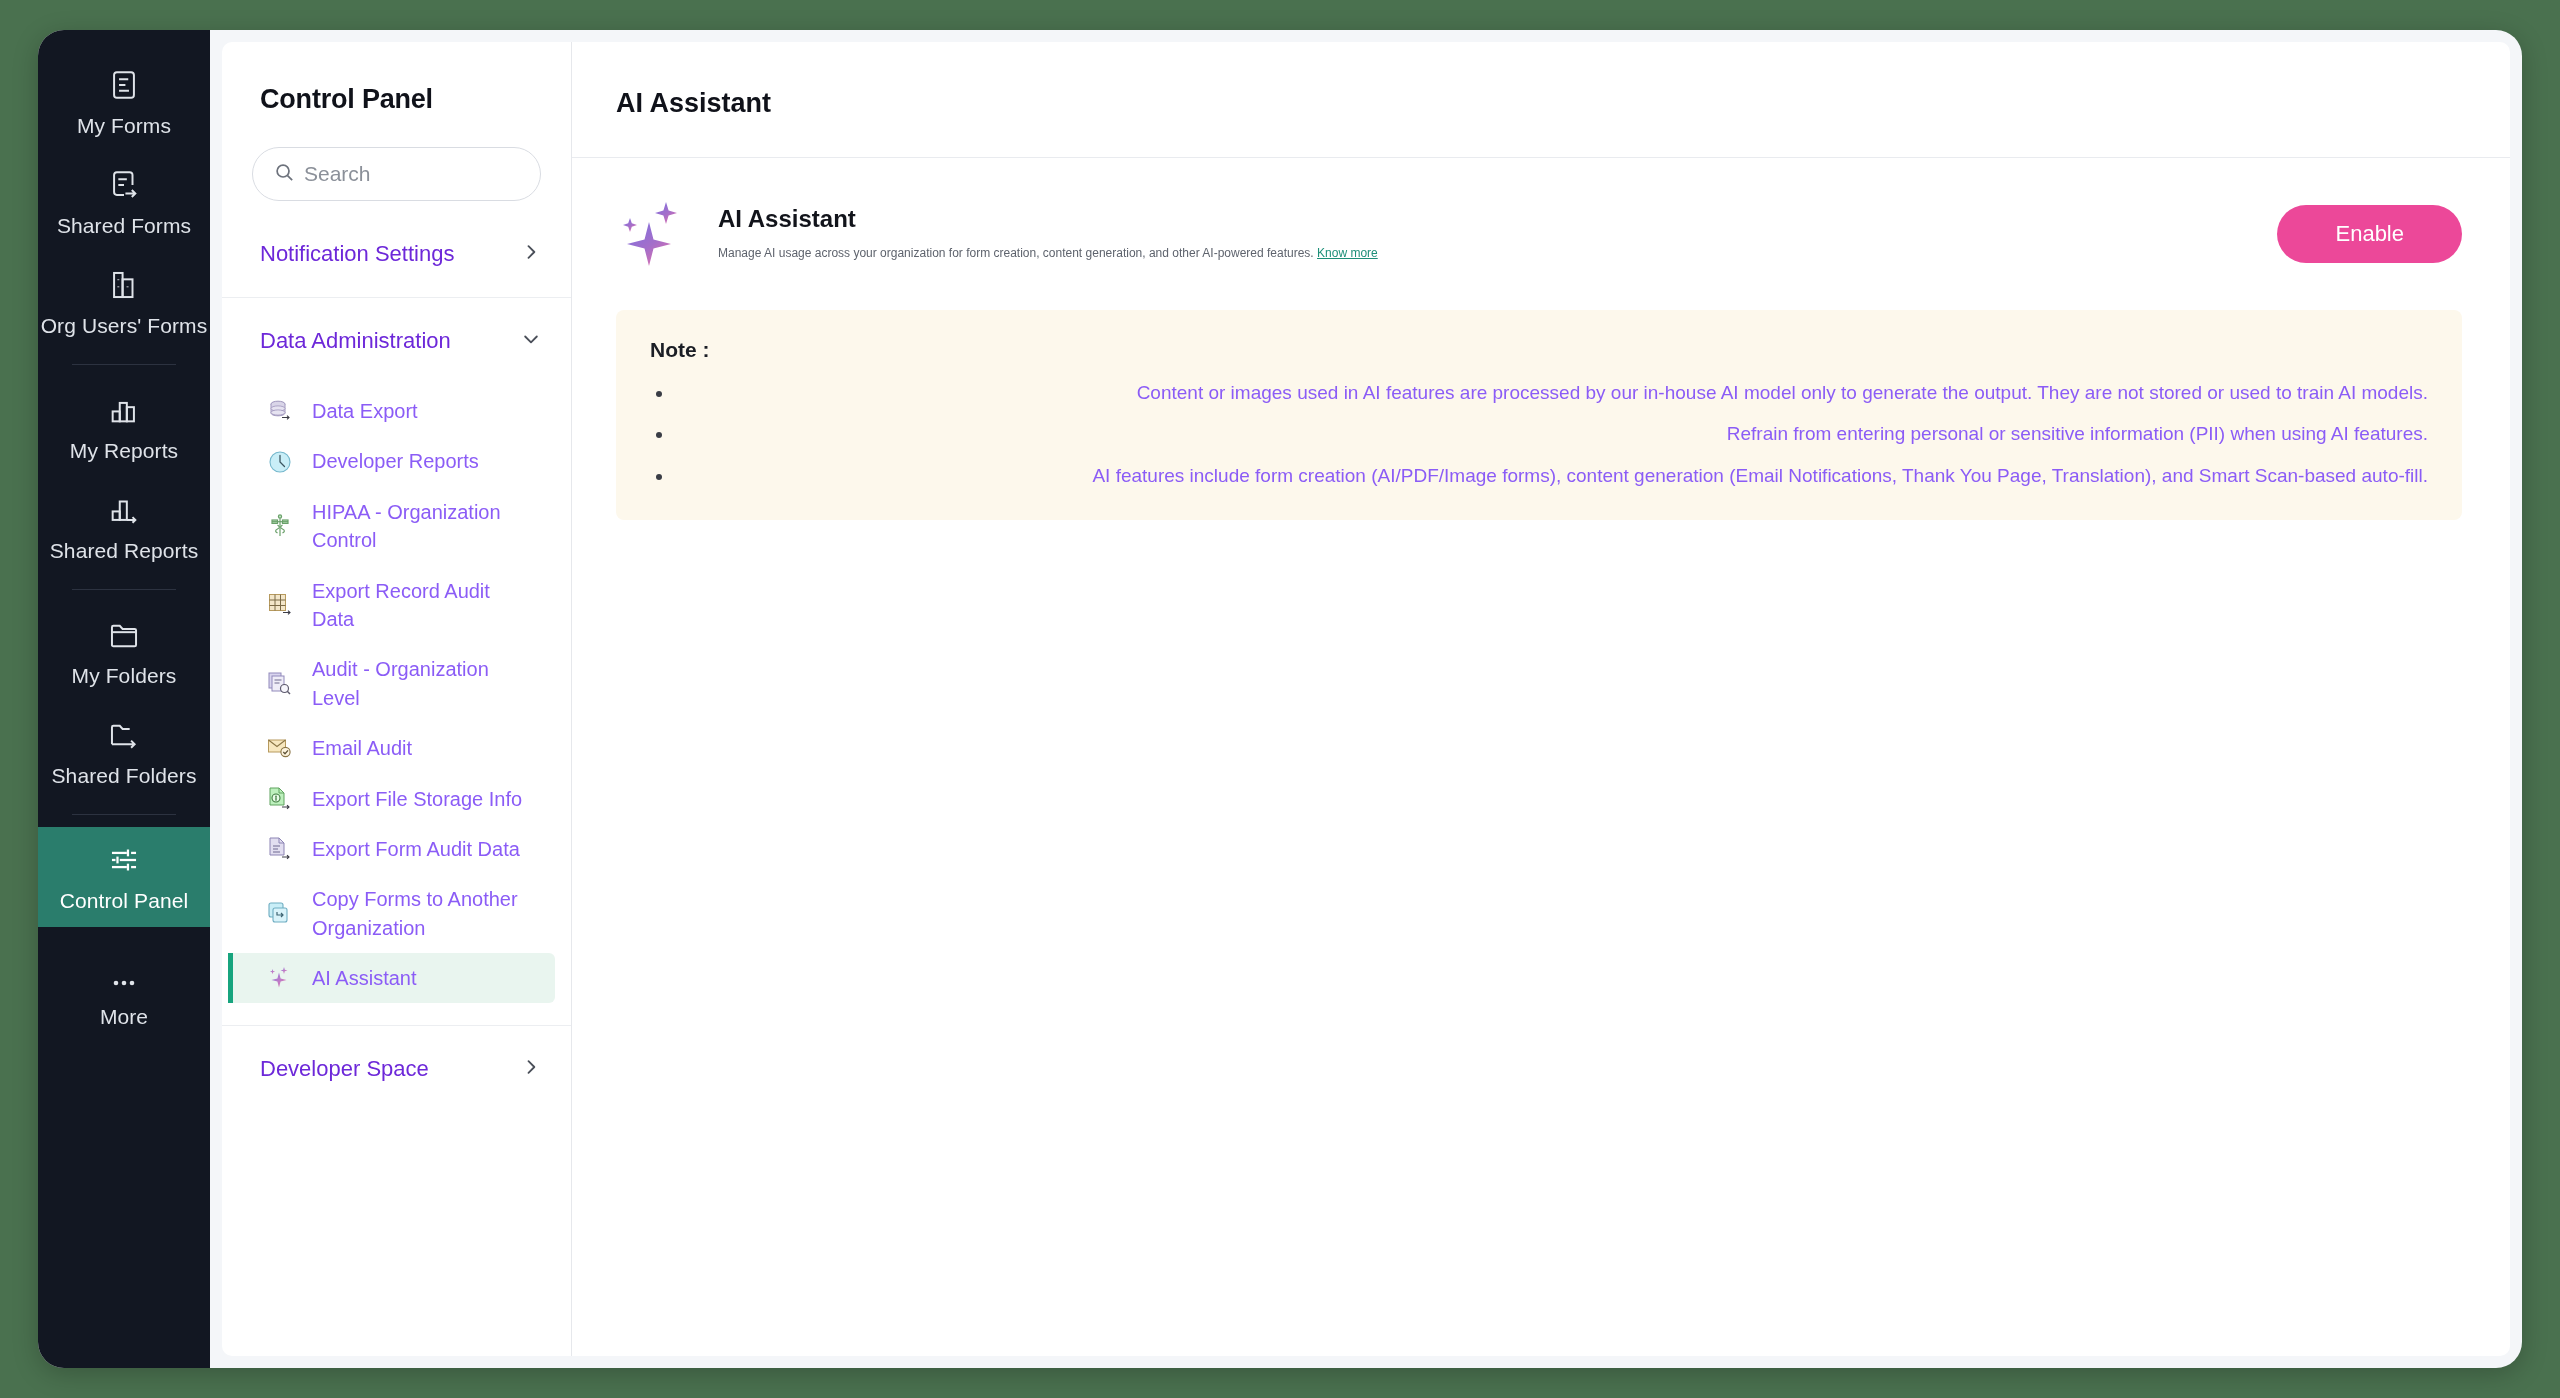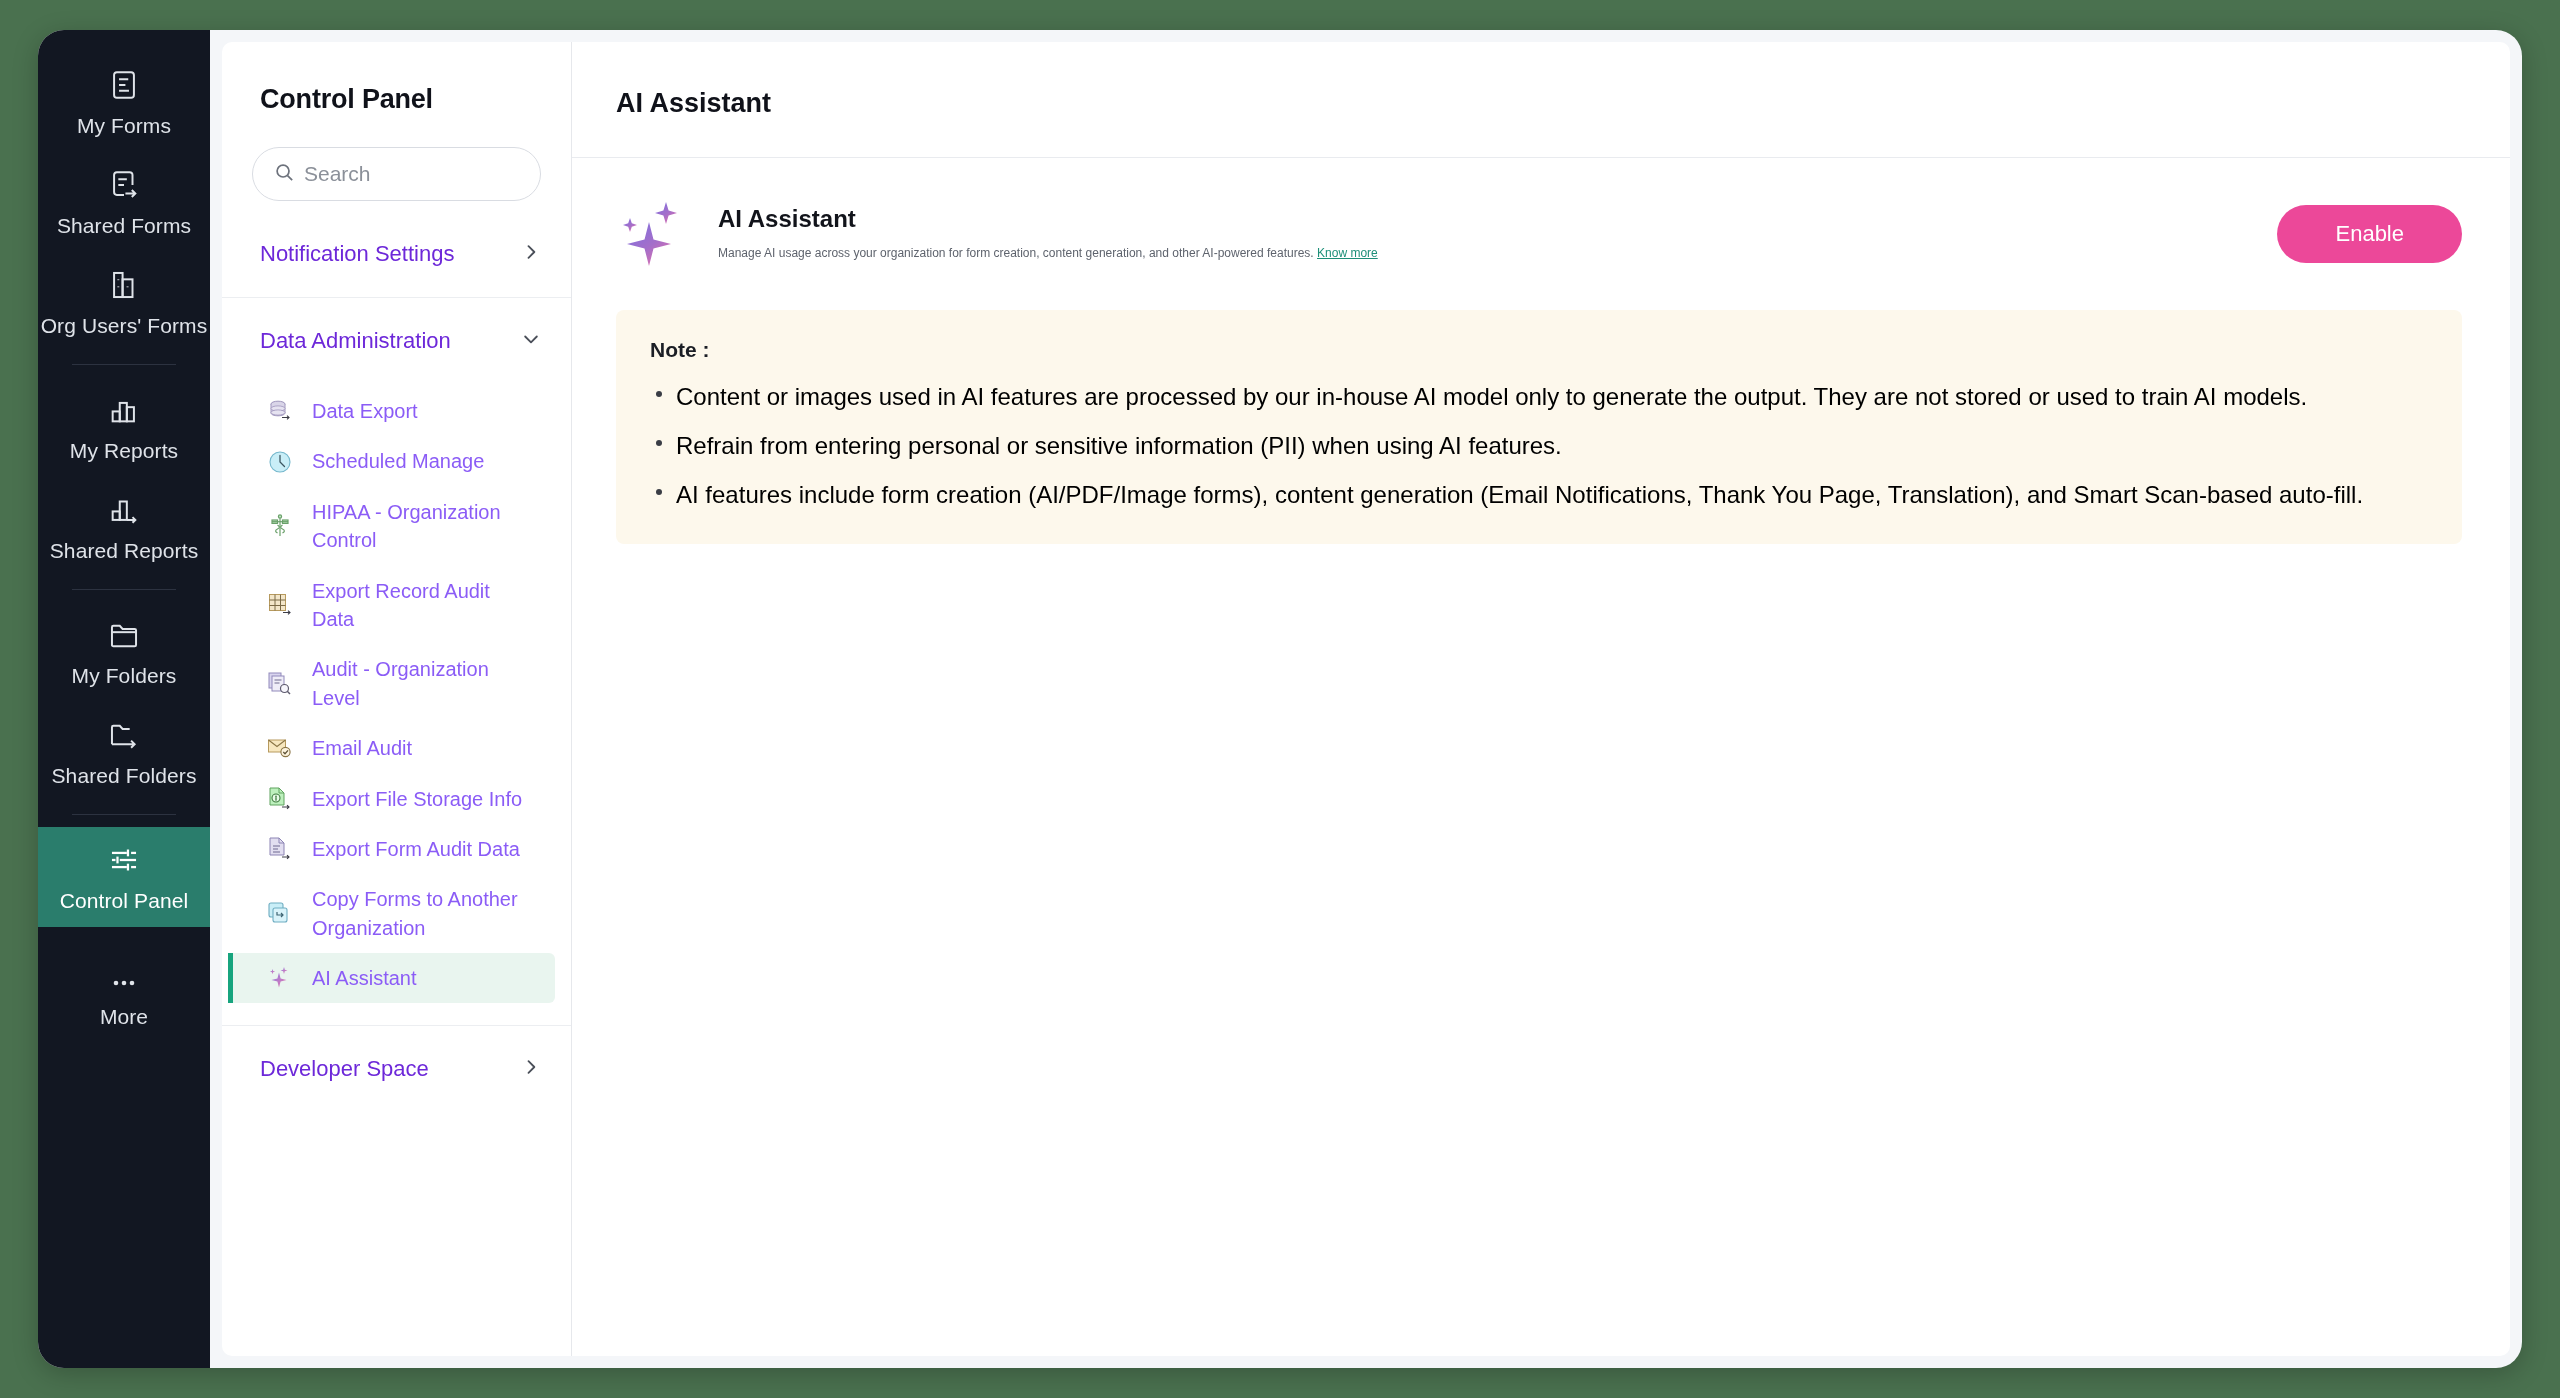--- a/index.html
+++ b/index.html
@@ -182,25 +182,26 @@
   .note-box {
     margin: 4px 48px 0 44px;
     background: #fdf8ec;
     border-radius: 8px;
     padding: 28px 34px 30px 34px;
   }
   .note-title { font-size: 21px; font-weight: bold; color: #1b1e25; margin-bottom: 16px; }
   .note-list { list-style: none; }
   .note-list li {
     position: relative;
-    font-size: 24px;
-    color: #000000;
+    font-size: 19px;
+    color: #8b5cf6;
     line-height: 1.55;
     padding-left: 26px;
     margin-bottom: 12px;
+    text-align: right;
   }
   .note-list li:last-child { margin-bottom: 0; }
   .note-list li::before {
     content: "";
     position: absolute;
     left: 6px; top: 13px;
     width: 6px; height: 6px;
     border-radius: 50%;
     background: #3a3d45;
   }
@@ -380,21 +381,21 @@
           <span class="cp-item-label">Data Export</span>
         </div>
 
         <div class="cp-item">
           <span class="cp-item-ico">
             <svg width="28" height="28" viewBox="0 0 28 28">
                 <circle cx="14" cy="14" r="10" fill="#c9eef7" stroke="#74b7cc" stroke-width="1.1"></circle>
                 <path d="M14 7.5V14l4.5 4.5" stroke="#3c5560" stroke-width="1.3" fill="none" stroke-linecap="round"></path>
               </svg>
           </span>
-          <span class="cp-item-label">Scheduled Manage</span>
+          <span class="cp-item-label">Developer Reports</span>
         </div>
 
         <div class="cp-item">
           <span class="cp-item-ico">
             <svg width="28" height="28" viewBox="0 0 28 28" fill="none" stroke="#6aa06a" stroke-width="1.2">
                 <circle cx="14" cy="4.5" r="1.6" fill="#bfe6bf"></circle>
                 <line x1="14" y1="6.3" x2="14" y2="24"></line>
                 <rect x="6" y="8" width="5.5" height="3.4" fill="#bfe6bf"></rect>
                 <rect x="16.5" y="8" width="5.5" height="3.4" fill="#bfe6bf"></rect>
                 <line x1="6" y1="9.7" x2="22" y2="9.7"></line>

